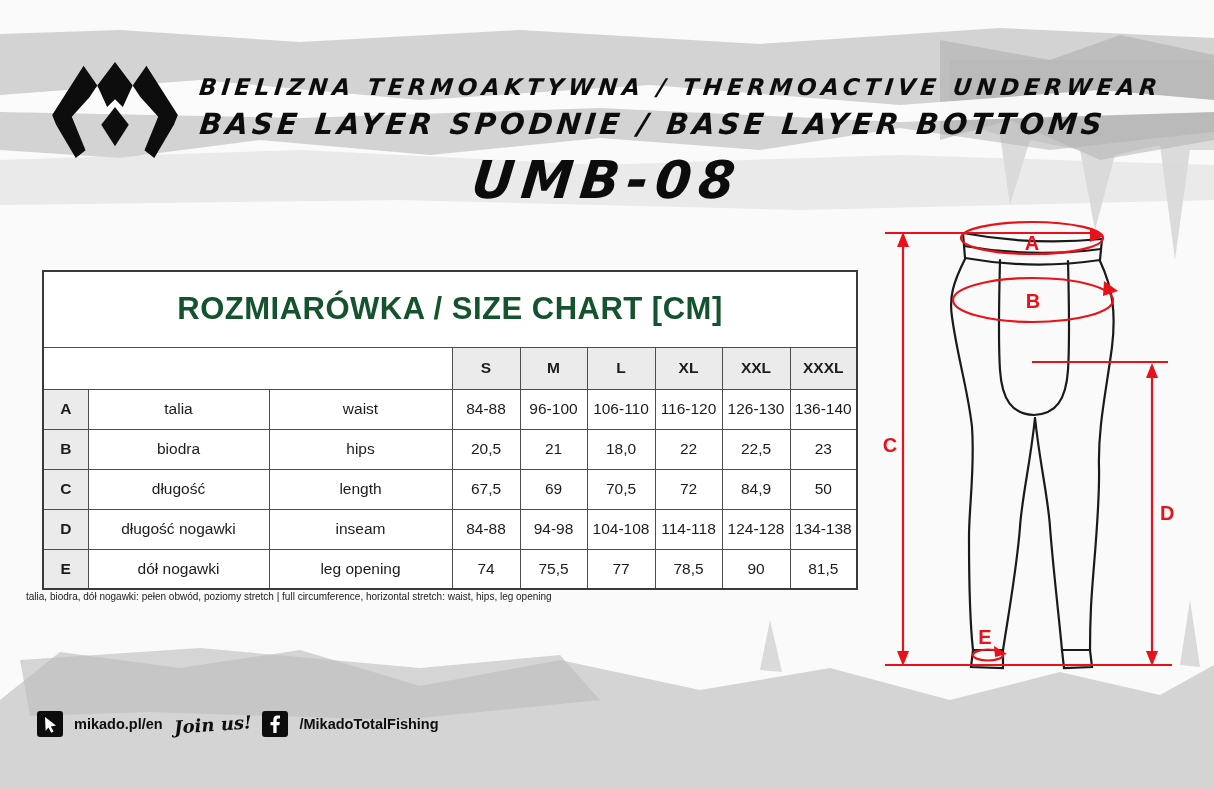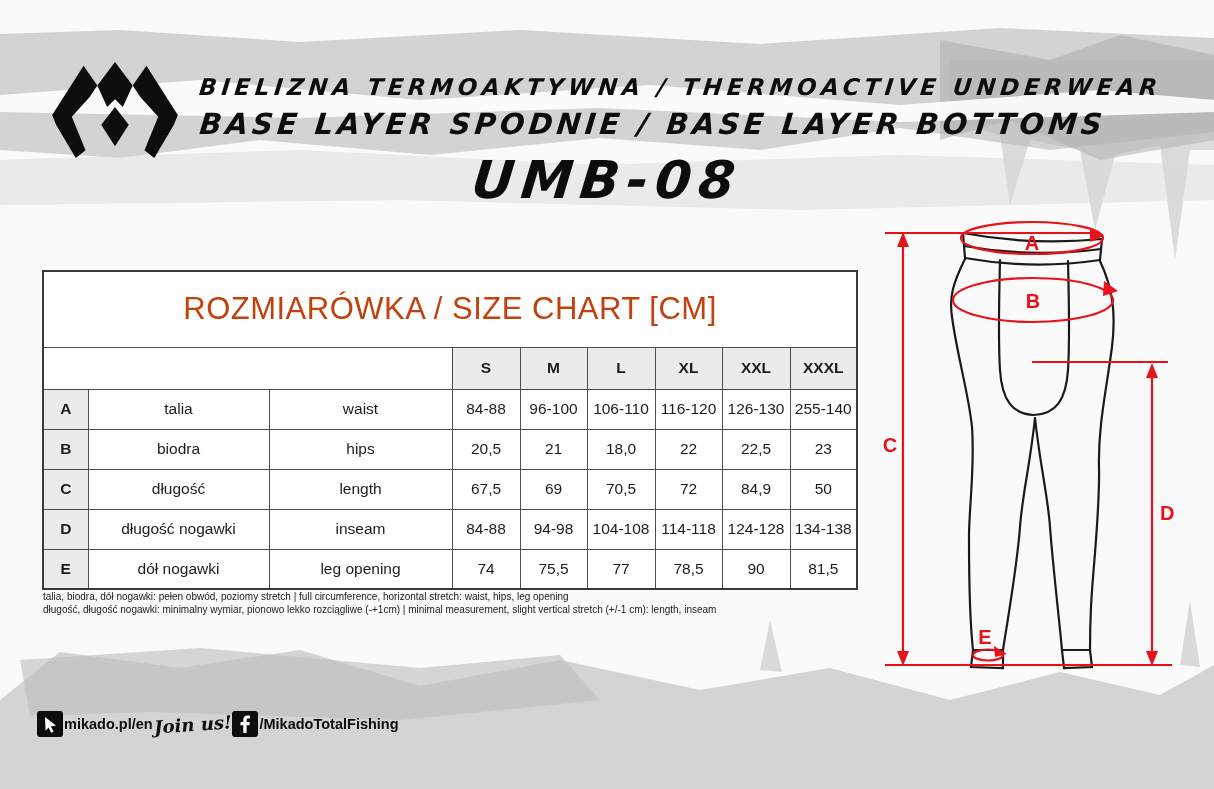--- a/index.html
+++ b/index.html
@@ -16,40 +16,40 @@
   #hline2{font-size:29px;letter-spacing:4px;margin-top:7px;}
   #model{position:absolute;left:0;right:0;top:150px;text-align:center;
          font-family:"DejaVu Sans",sans-serif;font-weight:bold;font-style:italic;
          font-size:52px;letter-spacing:7px;color:#0c0c0c;transform:skewX(-6deg);}
 
   
   #size-table{position:absolute;left:42px;top:270px;width:814px;border-collapse:collapse;
               table-layout:fixed;background:#fff;border:2px solid #3a3a3a;}
   #size-table td{border:1px solid #4d4d4d;text-align:center;vertical-align:middle;
                  font-size:15.5px;color:#1c1c1c;padding:0;}
-  #size-table tr.title-row td{font-size:31px;font-weight:normal;letter-spacing:0.5px;color:#c2410c;}
+  #size-table tr.title-row td{font-size:31px;font-weight:bold;letter-spacing:0.5px;color:#14532d;}
   tr.title-row{height:76px;}
   tr.sizes-row{height:42px;}
   tr.data-row{height:40px;}
   td.gray{background:#ebebeb;font-weight:bold;font-size:17px;}
   td.letter{background:#ebebeb;font-weight:bold;font-size:18px;}
 
   
-  #footnotes{position:absolute;left:43px;top:591px;width:720px;font-size:10px;
+  #footnotes{position:absolute;left:26px;top:591px;width:720px;font-size:10px;
              line-height:12.5px;color:#1a1a1a;}
 
   
   #diagram{position:absolute;left:866px;top:215px;width:320px;height:465px;}
   .meas{stroke:#e8121a;stroke-width:2.2;fill:none;}
   .measfill{fill:#e8121a;stroke:none;}
   .garment{stroke:#1a1a1a;stroke-width:2.2;fill:none;stroke-linecap:round;}
   .dlabel{font-family:"Liberation Sans",sans-serif;font-weight:bold;font-size:20px;fill:#e8121a;}
 
   
-  #footer{position:absolute;left:37px;top:711px;display:flex;align-items:center;gap:1px;}
+  #footer{position:absolute;left:37px;top:711px;display:flex;align-items:center;gap:11px;}
   .fico{width:26px;height:26px;}
   .ftxt{font-weight:bold;font-size:14.5px;color:#0e0e0e;}
   #join{font-family:"DejaVu Serif",serif;font-style:italic;font-weight:bold;
         font-size:18px;color:#0e0e0e;transform:rotate(-4deg);}
 </style>
 </head>
 <body>
 
 <div id="page">
 
@@ -109,21 +109,21 @@
     </tr>
     <tr class="data-row">
       <td class="letter">A</td>
       <td>talia</td>
       <td>waist</td>
       <td>84-88</td>
       <td>96-100</td>
       <td>106-110</td>
       <td>116-120</td>
       <td>126-130</td>
-      <td>255-140</td>
+      <td>136-140</td>
     </tr>
     <tr class="data-row">
       <td class="letter">B</td>
       <td>biodra</td>
       <td>hips</td>
       <td>20,5</td>
       <td>21</td>
       <td>18,0</td>
       <td>22</td>
       <td>22,5</td>
@@ -160,21 +160,20 @@
       <td>77</td>
       <td>78,5</td>
       <td>90</td>
       <td>81,5</td>
     </tr>
   </tbody>
     </table>
 
   <div id="footnotes">
     <div>talia, biodra, dół nogawki: pełen obwód, poziomy stretch  |  full circumference, horizontal stretch: waist, hips, leg opening</div>
-    <div>długość, długość nogawki: minimalny wymiar, pionowo lekko rozciągliwe (-+1cm)  |  minimal measurement, slight vertical stretch (+/-1 cm): length, inseam</div>
   </div>
 
   <svg id="diagram" viewBox="0 0 320 465">
 
     <g class="garment">
       <path d="M 97,18 Q 166,31 236,24"></path>
       <path d="M 98,31 Q 166,43 235,34"></path>
       <path d="M 99,43 Q 166,55 234,45"></path>
       <path d="M 97,18 L 99,43"></path>
       <path d="M 236,24 L 234,45"></path>

